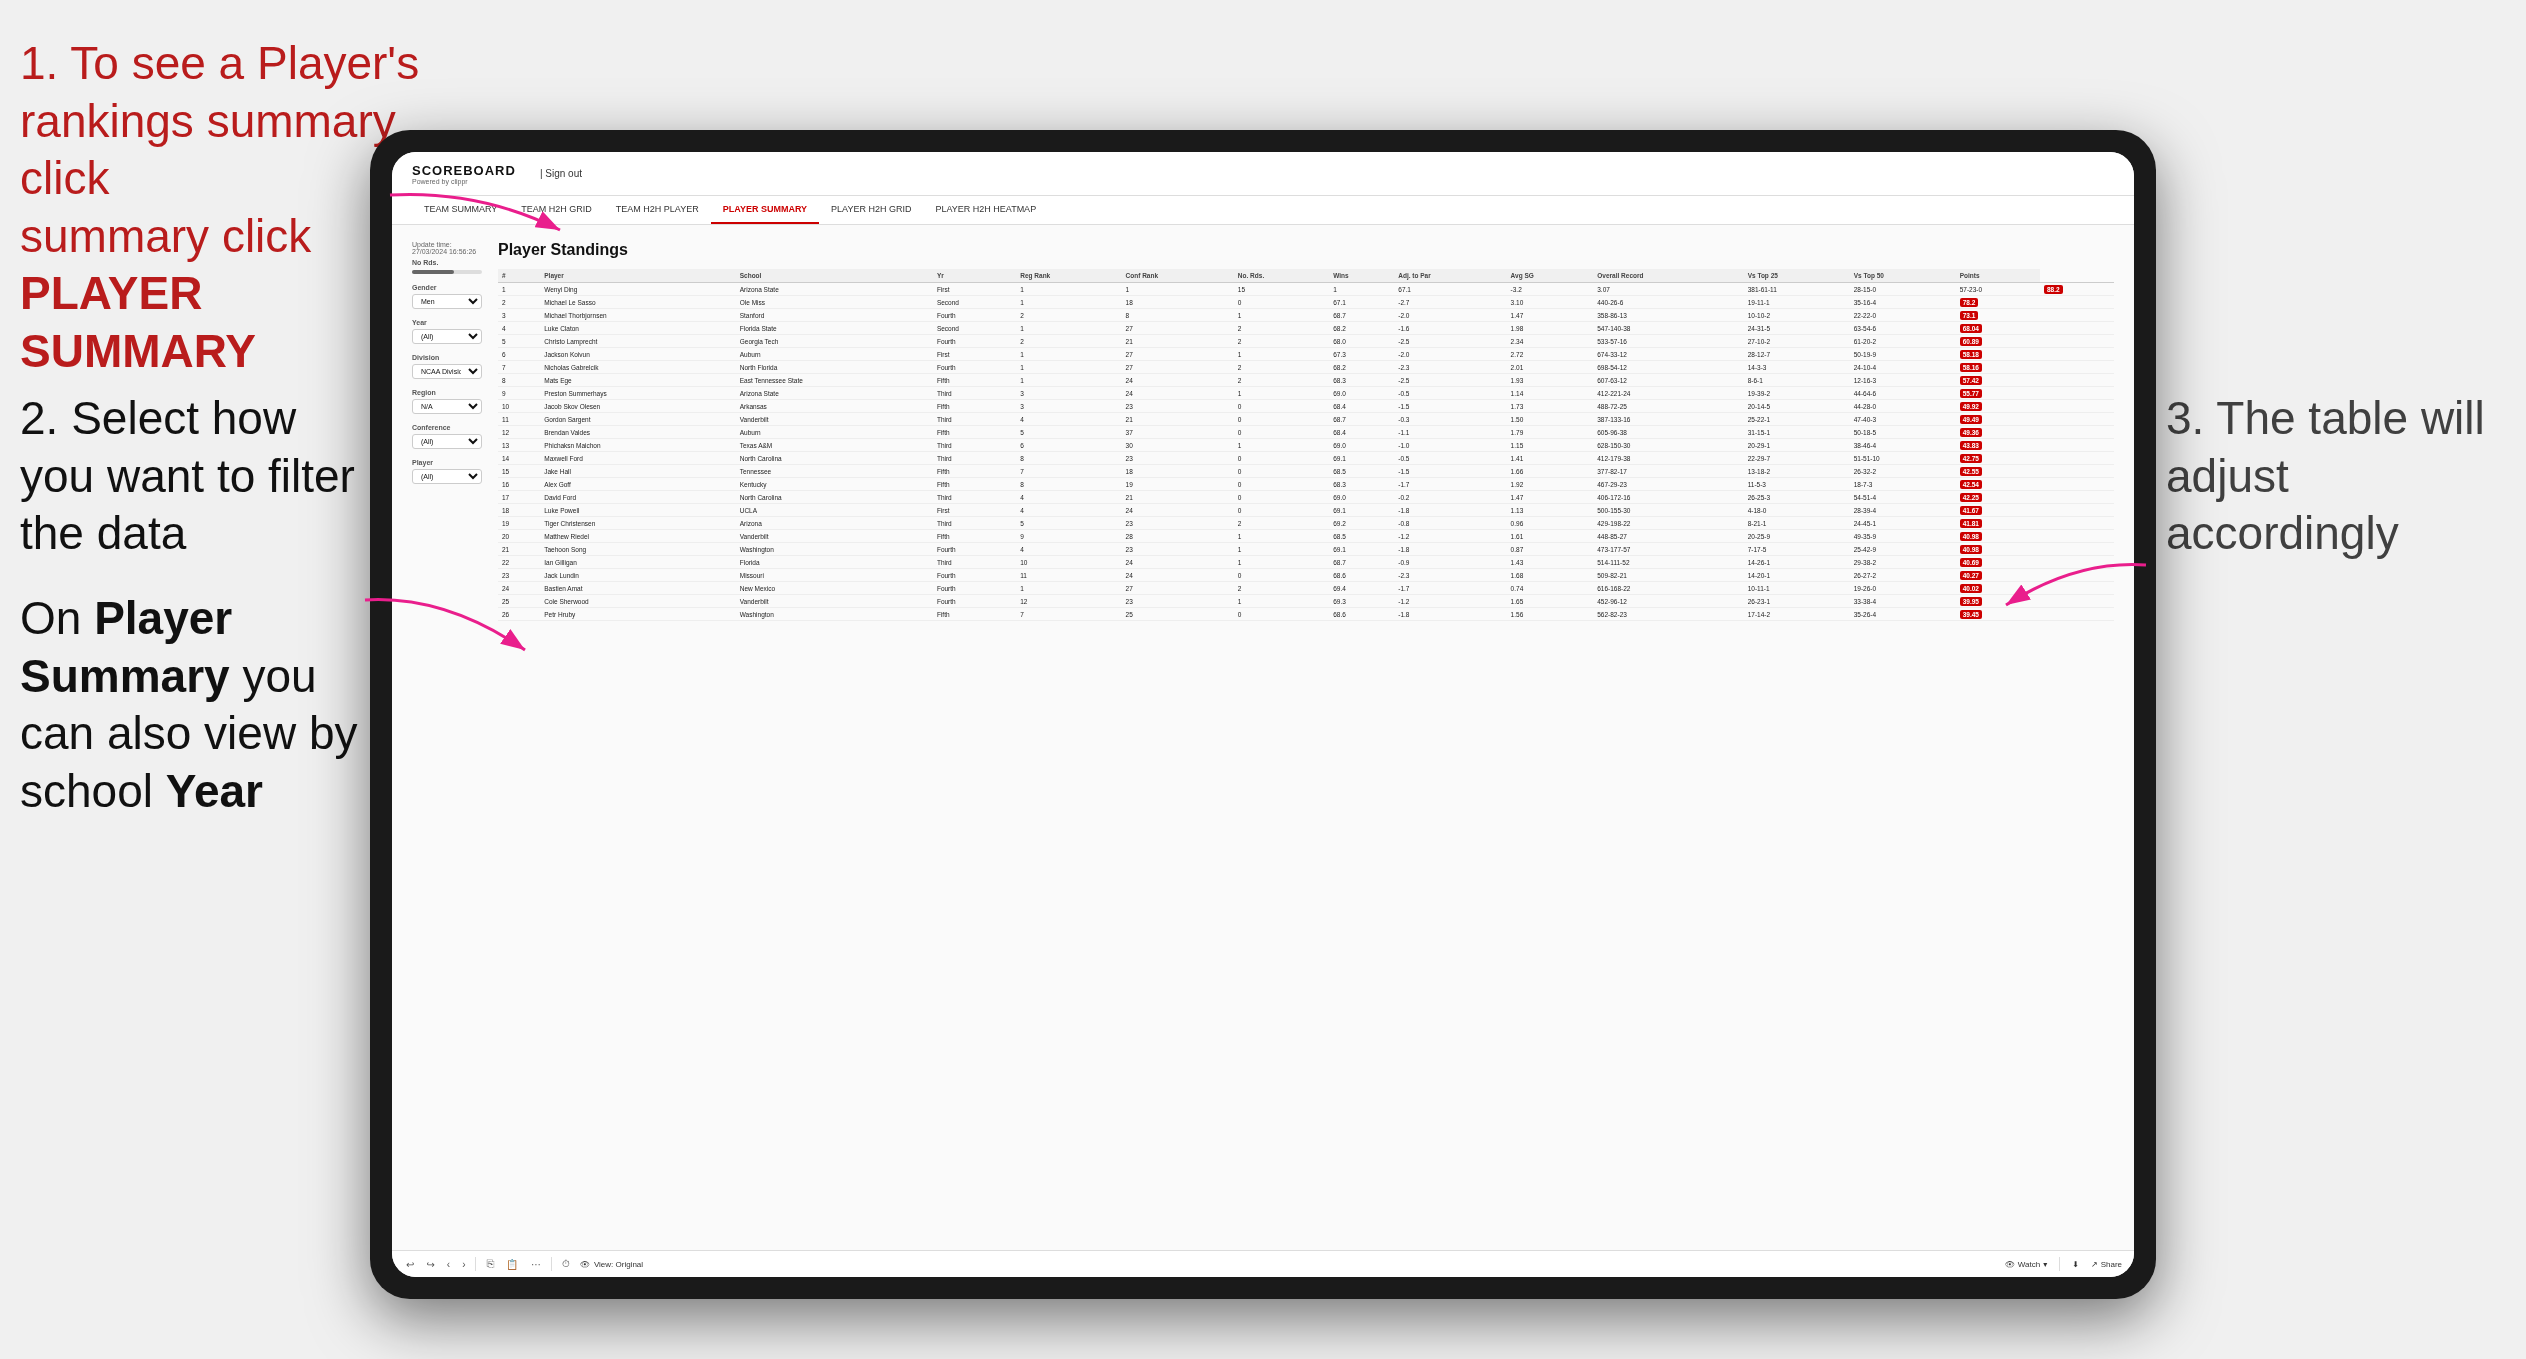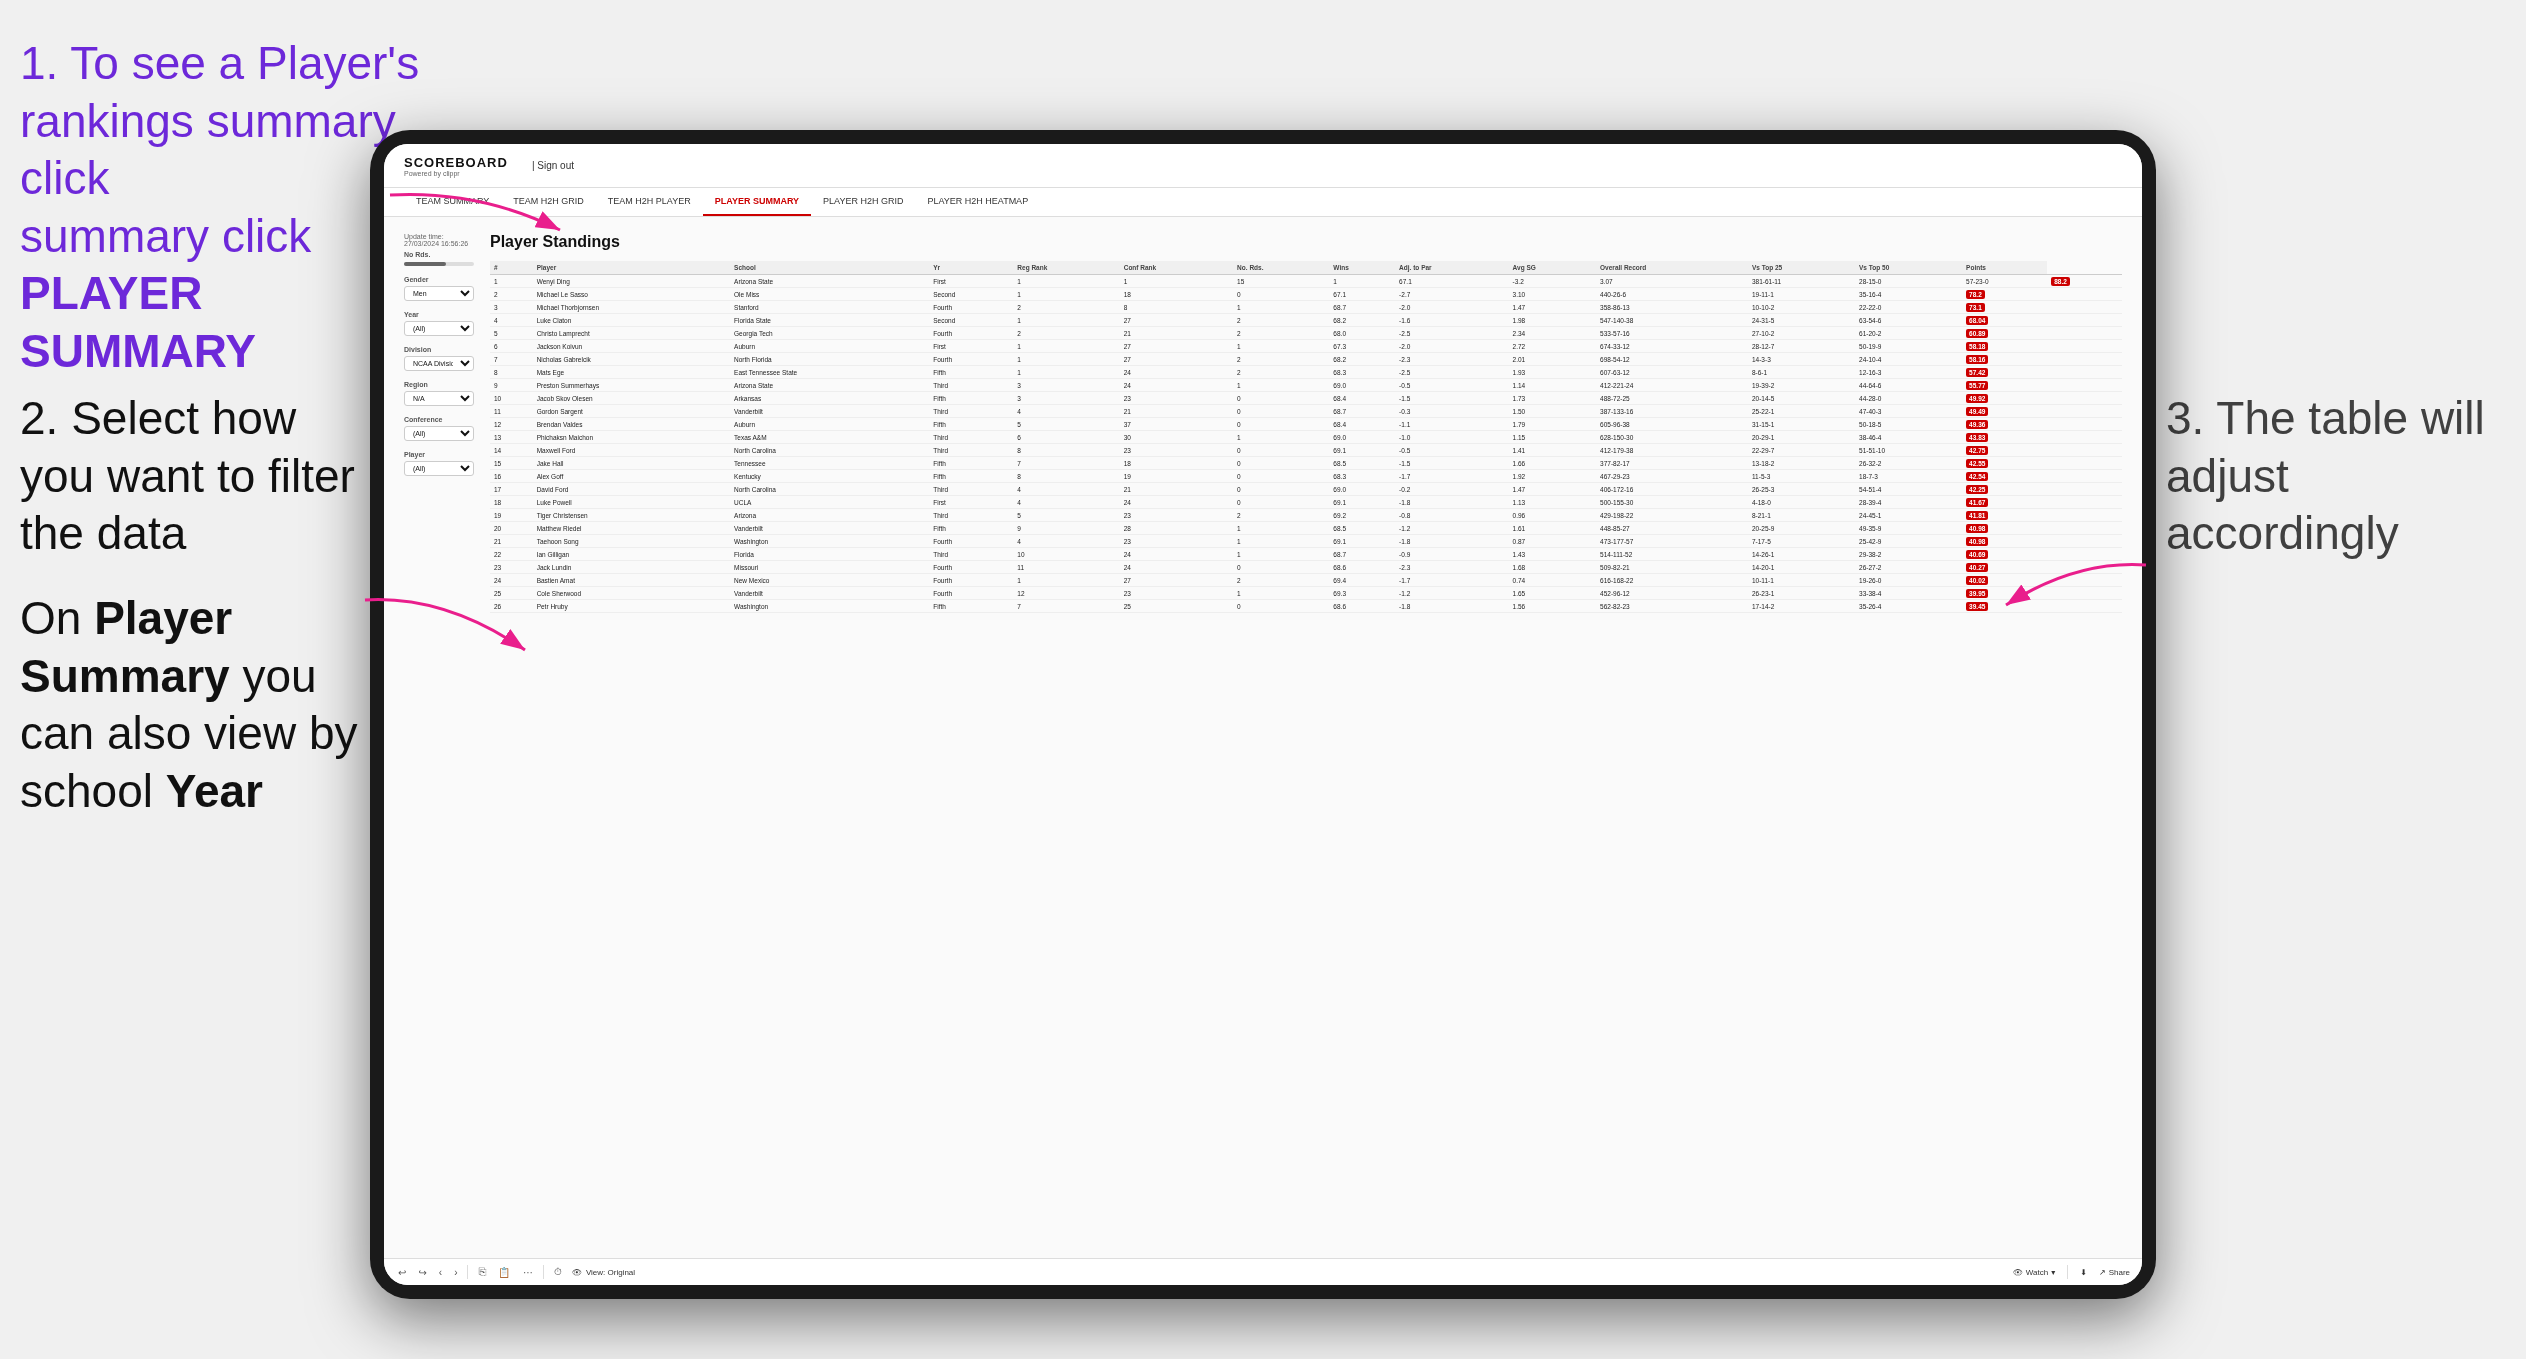--- a/index.html
+++ b/index.html
@@ -13,21 +13,21 @@
     }
 
     
     .instruction-1 {
       position: absolute;
       top: 35px;
       left: 20px;
       width: 420px;
       font-size: 46px;
       line-height: 1.25;
-      color: #6d28d9;
+      color: #b91c1c;
     }
     .instruction-1 strong { font-weight: 900; }
 
     .instruction-2 {
       position: absolute;
       top: 390px;
       left: 20px;
       width: 340px;
       font-size: 46px;
       line-height: 1.25;
@@ -58,21 +58,21 @@
 
     
     .tablet {
       position: absolute;
       top: 130px;
       left: 370px;
       right: 370px;
       bottom: 60px;
       background: #1a1a1a;
       border-radius: 40px;
-      padding: 14px;
+      padding: 22px;
       box-shadow: 0 20px 60px rgba(0,0,0,0.5);
     }
 
     .tablet-screen {
       width: 100%;
       height: 100%;
       background: #fff;
       border-radius: 24px;
       overflow: hidden;
       display: flex;

